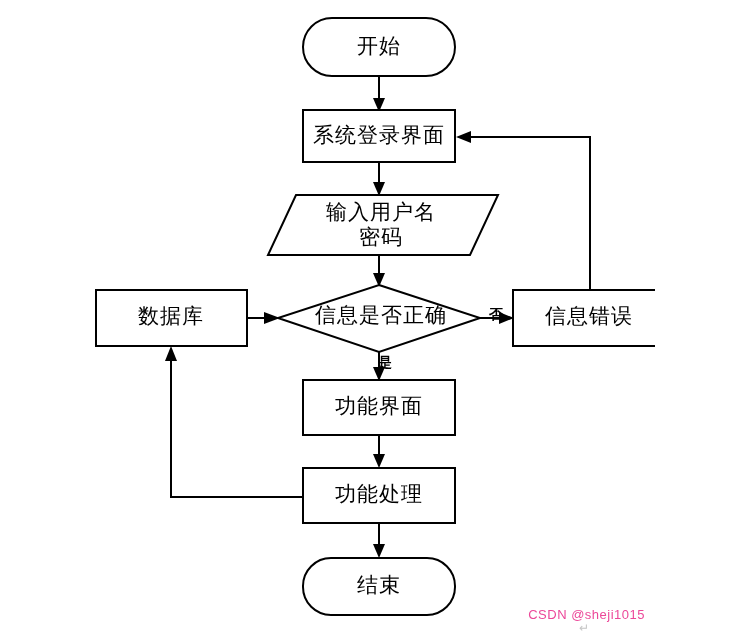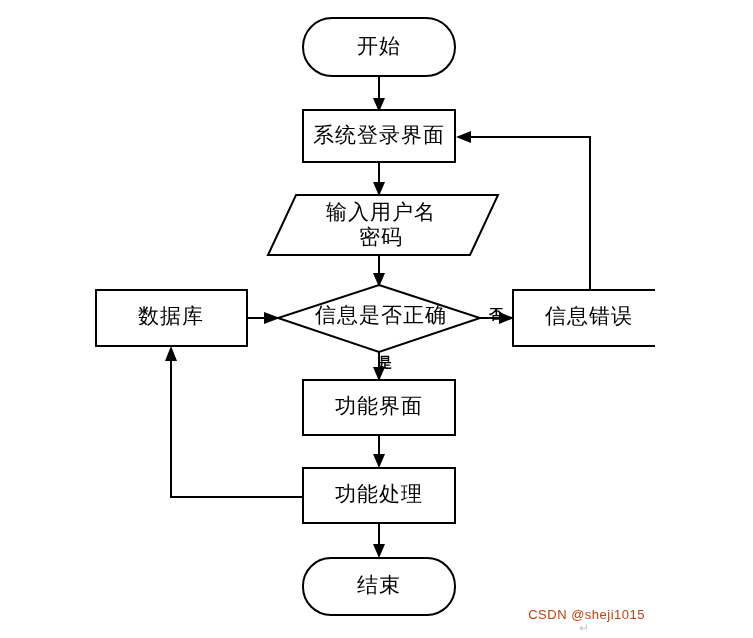--- a/index.html
+++ b/index.html
@@ -55,21 +55,21 @@
   .arrow-head {
     fill: #000000;
     stroke: none;
   }
   .watermark {
     position: absolute;
     right: 10px;
     bottom: 16px;
     font-family: "Liberation Sans", sans-serif;
     font-size: 13px;
-    color: #c2410c;
+    color: #ec4899;
     letter-spacing: 0.5px;
     white-space: nowrap;
   }
   .watermark-cr {
     position: absolute;
     right: 66px;
     bottom: 3px;
     font-family: "Liberation Sans", sans-serif;
     font-size: 12px;
     color: #c5c5c5;

